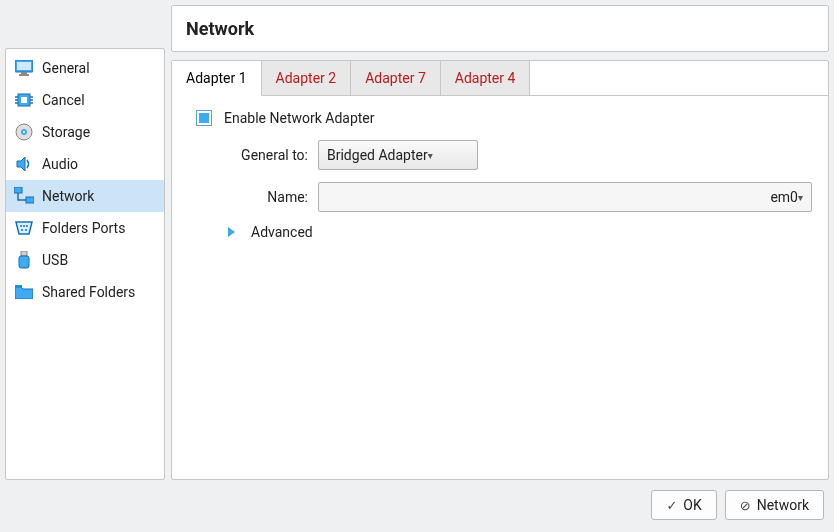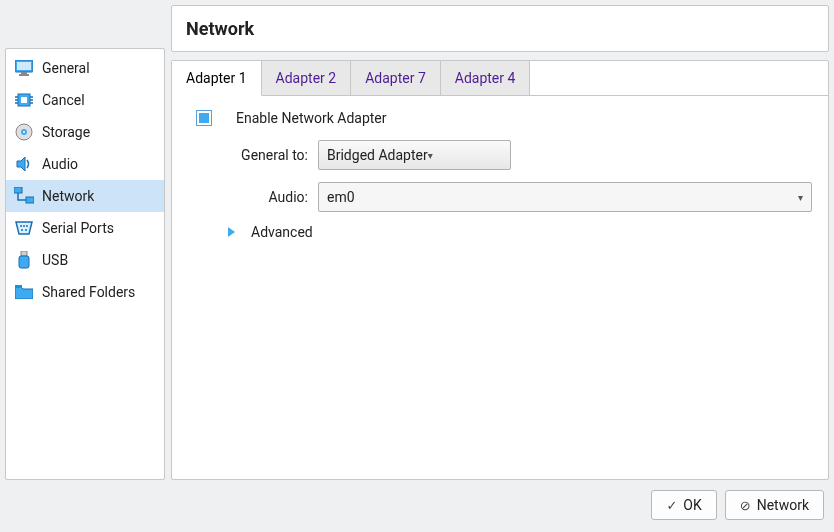--- a/index.html
+++ b/index.html
@@ -7,31 +7,31 @@
   .container { display: flex; flex-direction: column; height: 100%; }
   .top { display: flex; height: 480px; padding: 5px 5px 0 5px; gap: 6px; }
   .sidebar { width: 160px; background: #fff; border: 1px solid #c7c7c7; border-radius: 2px; padding: 3px 0; margin-top: 43px; }
   .sidebar-item { display: flex; align-items: center; gap: 8px; padding: 6px 8px; cursor: pointer; }
   .sidebar-item.selected { background: #cde3f7; }
   .sidebar-item .ic { width: 20px; height: 20px; display: flex; align-items: center; justify-content: center; flex: 0 0 20px; }
   .main { flex: 1; display: flex; flex-direction: column; gap: 8px; }
   .titlebar { background: #fff; border: 1px solid #c7c7c7; border-radius: 2px; padding: 12px 14px; font-size: 18px; font-weight: 700; }
   .panel { flex: 1; background: #fff; border: 1px solid #c7c7c7; border-radius: 2px; display: flex; flex-direction: column; }
   .tabs { display: flex; border-bottom: 1px solid #c7c7c7; }
-  .tab { padding: 9px 14px; background: #e8e8e8; border-right: 1px solid #c7c7c7; cursor: pointer; font-size: 14px; color: #4c1d95; position: relative; }
+  .tab { padding: 9px 14px; background: #e8e8e8; border-right: 1px solid #c7c7c7; cursor: pointer; font-size: 14px; color: #b91c1c; position: relative; }
   .tab:first-child { border-left: none; }
   .tab.active { background: #fff; border-bottom: 1px solid #fff; margin-bottom: -1px; color: #000; }
   .tab-body { padding: 14px 16px; }
-  .row-check { display: flex; align-items: center; gap: 24px; margin-bottom: 14px; margin-left: 8px; }
+  .row-check { display: flex; align-items: center; gap: 12px; margin-bottom: 14px; margin-left: 8px; }
   .check-box { width: 16px; height: 16px; border: 1px solid #5a9edc; display: flex; align-items: center; justify-content: center; background: #fff; }
   .check-box .inner { width: 10px; height: 10px; background: #3daaf2; }
   .form-row { display: flex; align-items: center; margin-bottom: 12px; }
   .form-label { width: 130px; text-align: right; padding-right: 10px; color: #222; }
-  .select-short { width: 193px; height: 30px; border: 1px solid #b0b0b0; background: linear-gradient(#fafafa,#e7e7e7); display: flex; align-items: center; padding: 0 8px; border-radius: 2px; cursor: pointer; }
-  .select-long { flex: 1; height: 30px; border: 1px solid #b0b0b0; background: #f6f6f6; display: flex; align-items: center; justify-content: space-between; padding: 0 8px; border-radius: 2px; cursor: pointer; }
+  .select-short { width: 160px; height: 30px; border: 1px solid #b0b0b0; background: linear-gradient(#fafafa,#e7e7e7); display: flex; align-items: center; padding: 0 8px; border-radius: 2px; cursor: pointer; }
+  .select-long { flex: 1; height: 30px; border: 1px solid #b0b0b0; background: #f6f6f6; display: flex; align-items: center; justify-content: flex-end; padding: 0 8px; border-radius: 2px; cursor: pointer; }
   .chev { font-size: 10px; color: #555; }
   .expander { display: flex; align-items: center; gap: 16px; margin-left: 40px; cursor: pointer; }
   .tri { width:0; height:0; border-top:5px solid transparent; border-bottom:5px solid transparent; border-left:7px solid #3daaf2; }
   .bottom { display: flex; justify-content: flex-end; gap: 8px; padding: 10px 10px 8px; }
   .btn { display: flex; align-items: center; gap: 6px; background: #fdfdfd; border: 1px solid #b8b8b8; border-radius: 3px; padding: 6px 14px; cursor: pointer; font-size: 14px; }
   .btn .ick { font-size: 13px; color: #444; }
 </style>
 </head>
 <body>
 
@@ -104,21 +104,21 @@
         <span class="ic">
           <svg width="18" height="14" viewBox="0 0 18 14">
               <path d="M1 1 L17 1 L14 13 L4 13 Z" fill="#d8f0ff" stroke="#1b6fb3" stroke-width="1.5"></path>
               <circle cx="6" cy="5" r="1" fill="#1b6fb3"></circle>
               <circle cx="9" cy="5" r="1" fill="#1b6fb3"></circle>
               <circle cx="12" cy="5" r="1" fill="#1b6fb3"></circle>
               <circle cx="7" cy="9" r="1" fill="#1b6fb3"></circle>
               <circle cx="11" cy="9" r="1" fill="#1b6fb3"></circle>
             </svg>
         </span>
-        <span>Serial Ports</span>
+        <span>Folders Ports</span>
       </div>
 
       <div class="sidebar-item">
         <span class="ic">
           <svg width="16" height="18" viewBox="0 0 16 18">
               <rect x="5" y="0" width="6" height="5" fill="#d0d0d0" stroke="#888"></rect>
               <rect x="3" y="5" width="10" height="12" rx="2" fill="#3daaf2" stroke="#1b6fb3"></rect>
             </svg>
         </span>
         <span>USB</span>
@@ -158,21 +158,21 @@
 
           <div class="form-row">
             <div class="form-label">General to:</div>
             <div class="select-short">
               <span>Bridged Adapter</span>
               <span class="chev">▾</span>
             </div>
           </div>
 
           <div class="form-row">
-            <div class="form-label">Audio:</div>
+            <div class="form-label">Name:</div>
             <div class="select-long">
               <span>em0</span>
               <span class="chev">▾</span>
             </div>
           </div>
 
           <div class="expander">
             <span class="tri"></span>
             <span>Advanced</span>
           </div>

